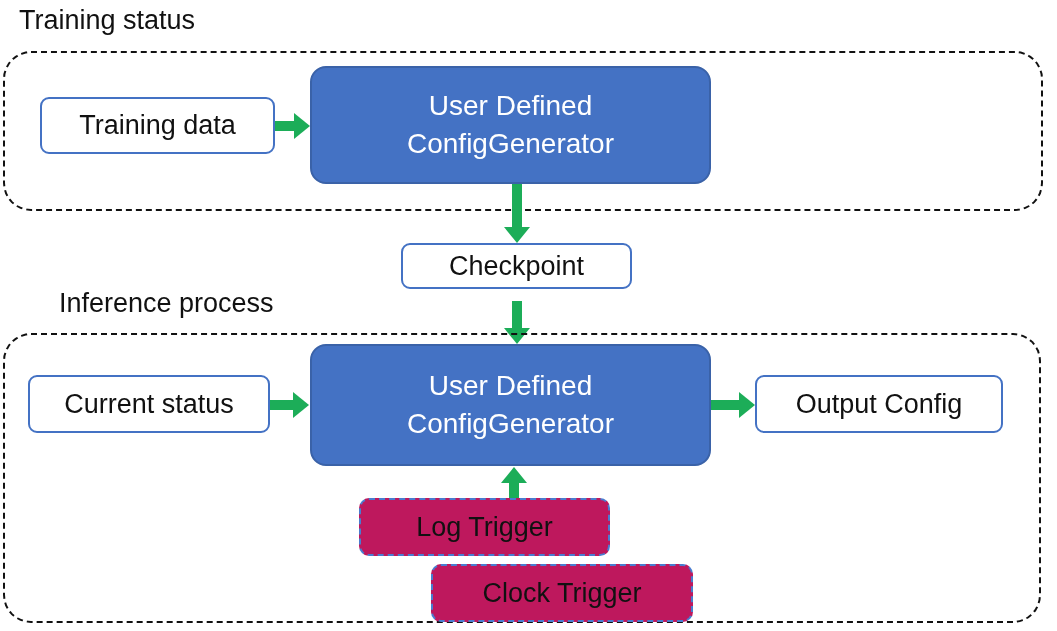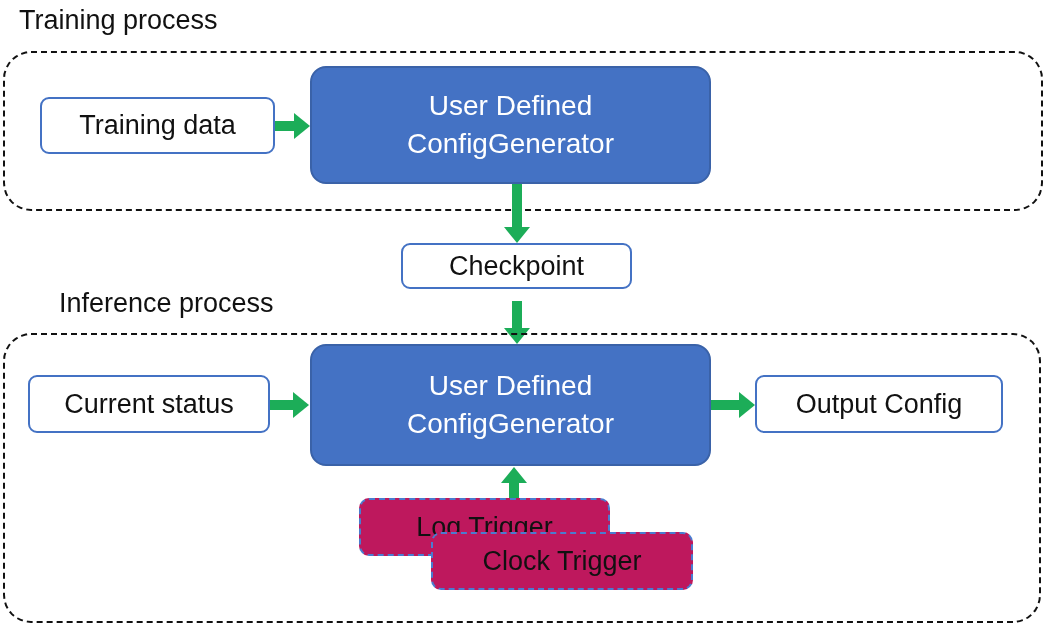--- a/index.html
+++ b/index.html
@@ -126,21 +126,21 @@
     border-left: 13px solid transparent;
     border-right: 13px solid transparent;
     border-bottom: 16px solid var(--arrow-green);
   }
 </style>
 </head>
 <body>
 
 <div class="stage">
 
-  <div class="section-label" style="left:19px; top:5px;">Training process</div>
+  <div class="section-label" style="left:19px; top:5px;">Training status</div>
 
   <div class="dashed-container" style="left:3px; top:51px; width:1040px; height:160px;"></div>
 
   <div class="white-box" style="left:40px; top:97px; width:235px; height:57px;">Training data</div>
 
   <div class="arrow arrow-right" style="left:275px; top:112px; width:35px; height:27px;">
     <div class="shaft"></div>
     <div class="head"></div>
   </div>
 
@@ -184,15 +184,15 @@
 
   <div class="white-box" style="left:755px; top:375px; width:248px; height:58px;">Output Config</div>
 
   <div class="arrow arrow-up" style="left:500px; top:467px; width:27px; height:31px;">
     <div class="shaft"></div>
     <div class="head"></div>
   </div>
 
   <div class="trigger-box" style="left:359px; top:498px; width:251px; height:58px;">Log Trigger</div>
 
-  <div class="trigger-box" style="left:431px; top:532px; width:262px; height:58px;text-align:right;">Clock Trigger</div>
+  <div class="trigger-box" style="left:431px; top:564px; width:262px; height:58px;text-align:right;">Clock Trigger</div>
 
 </div>
 
 </body></html>

